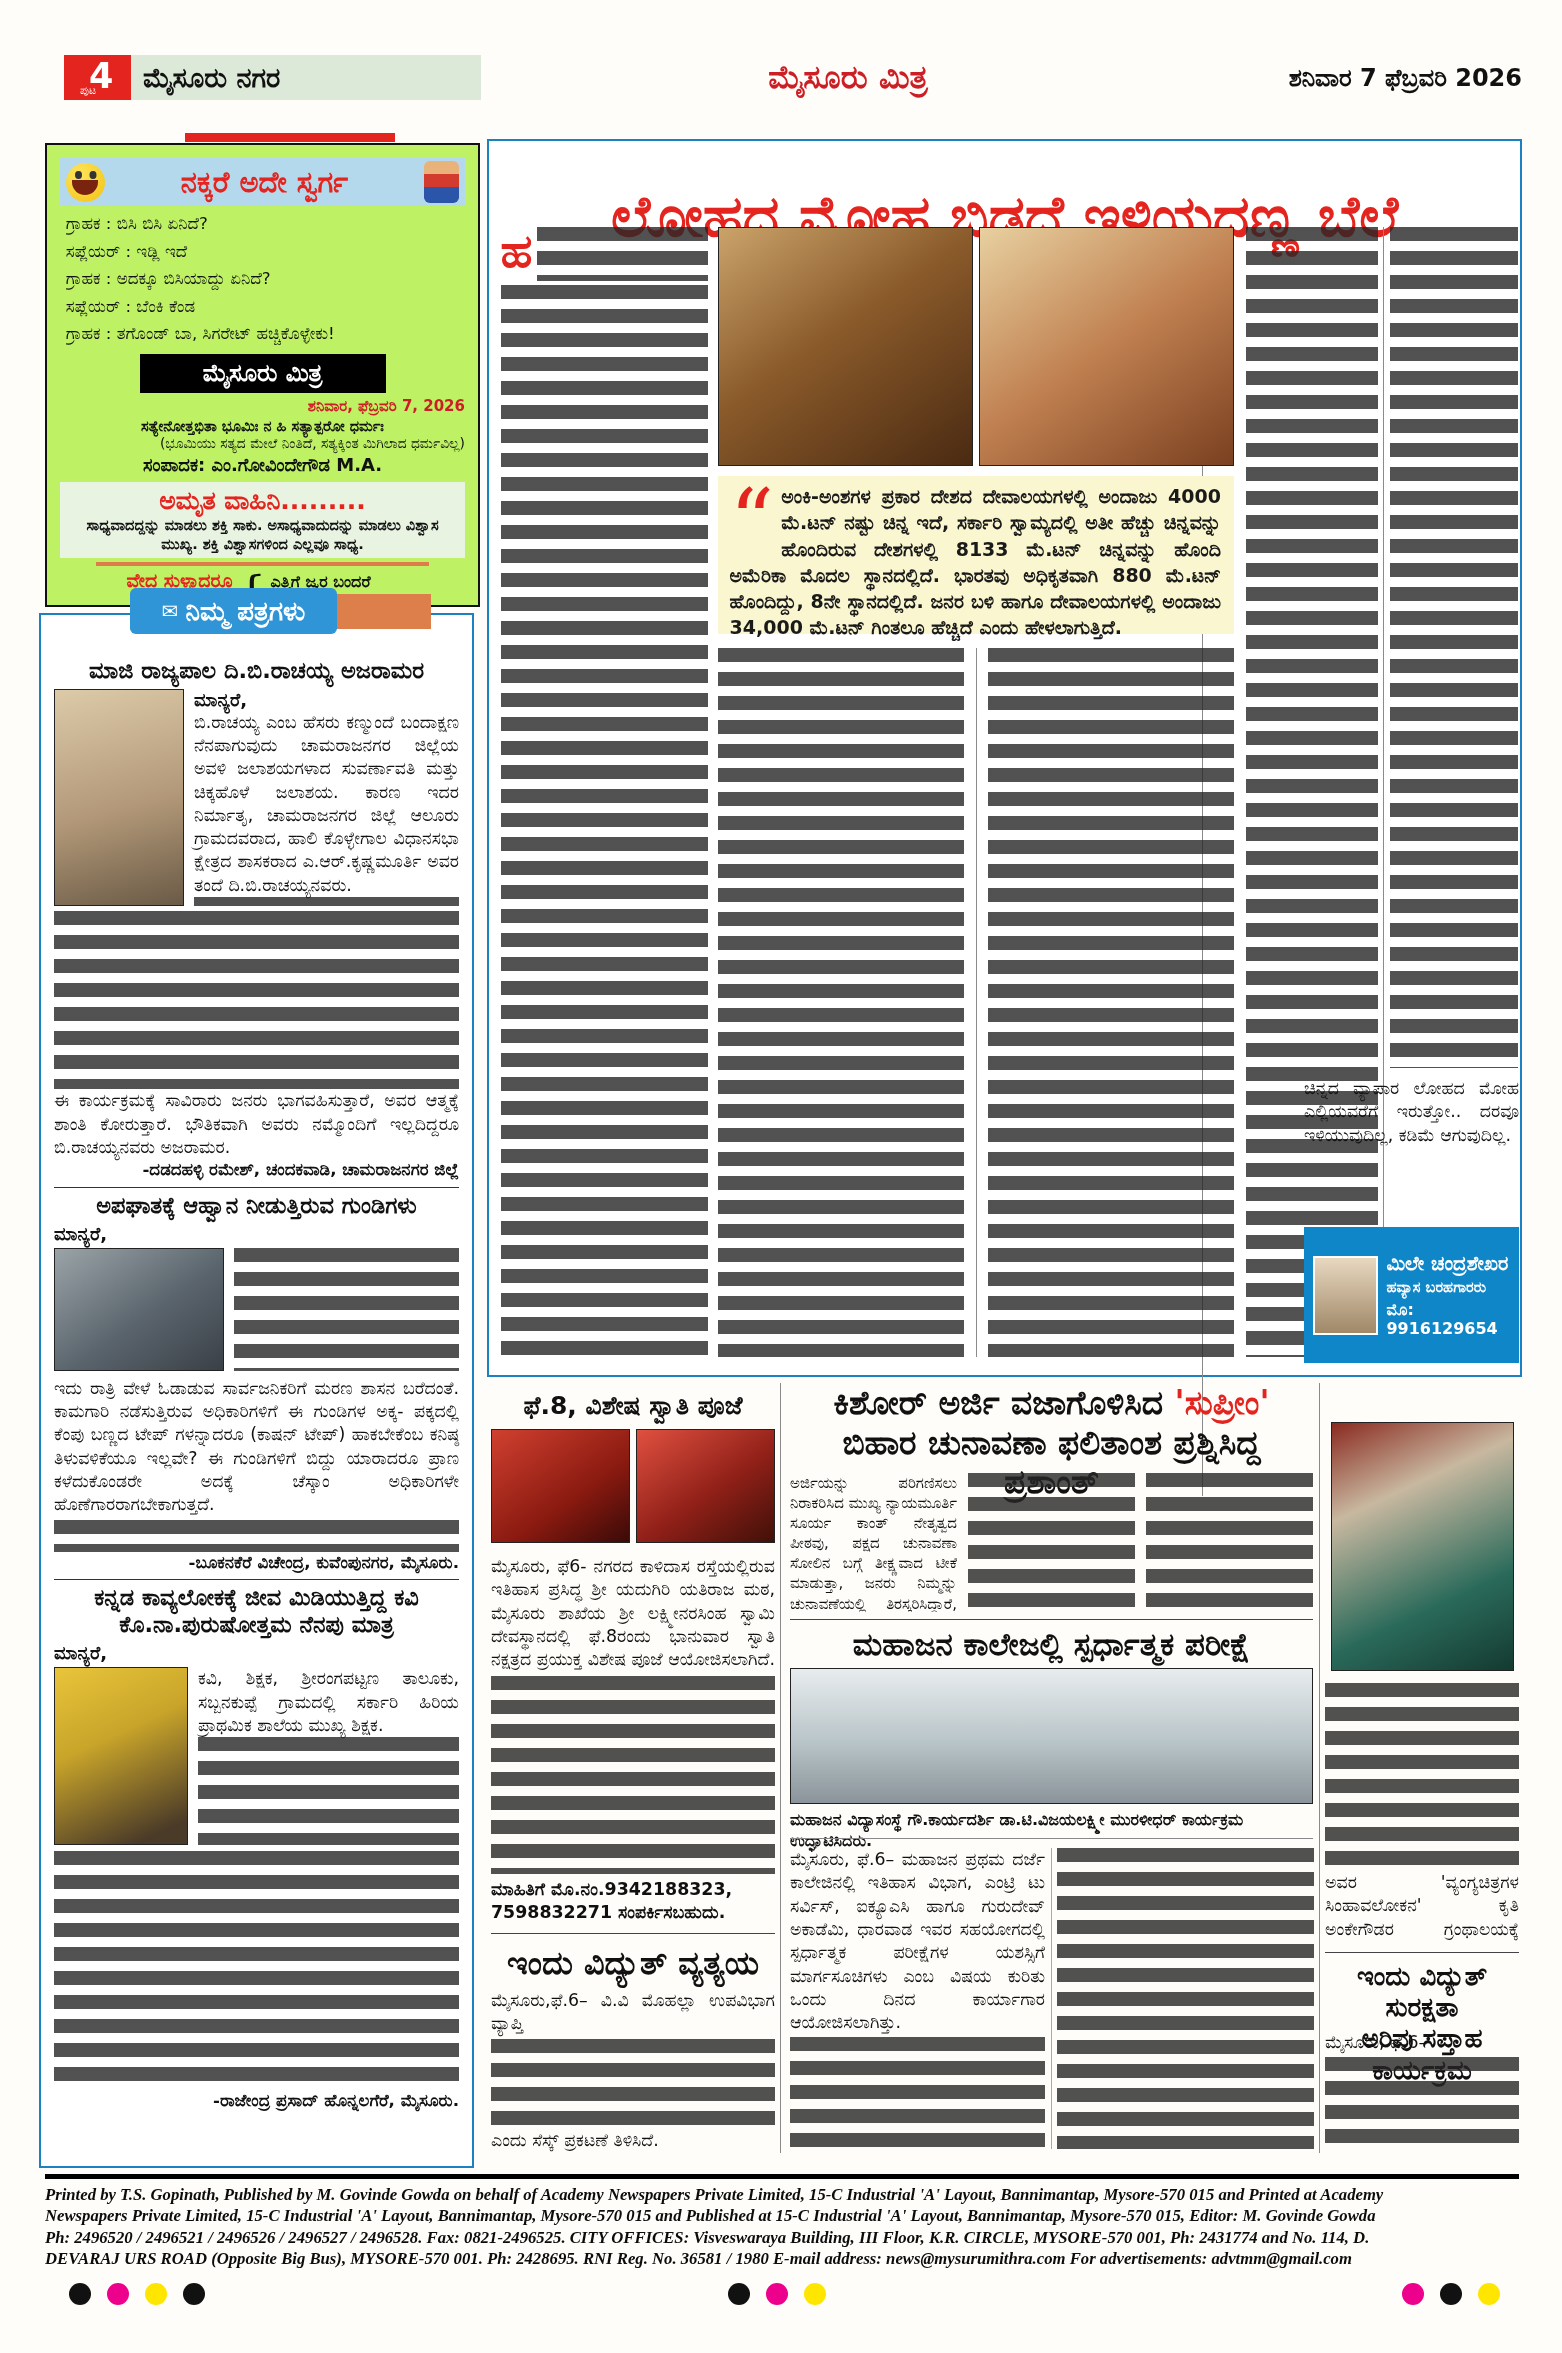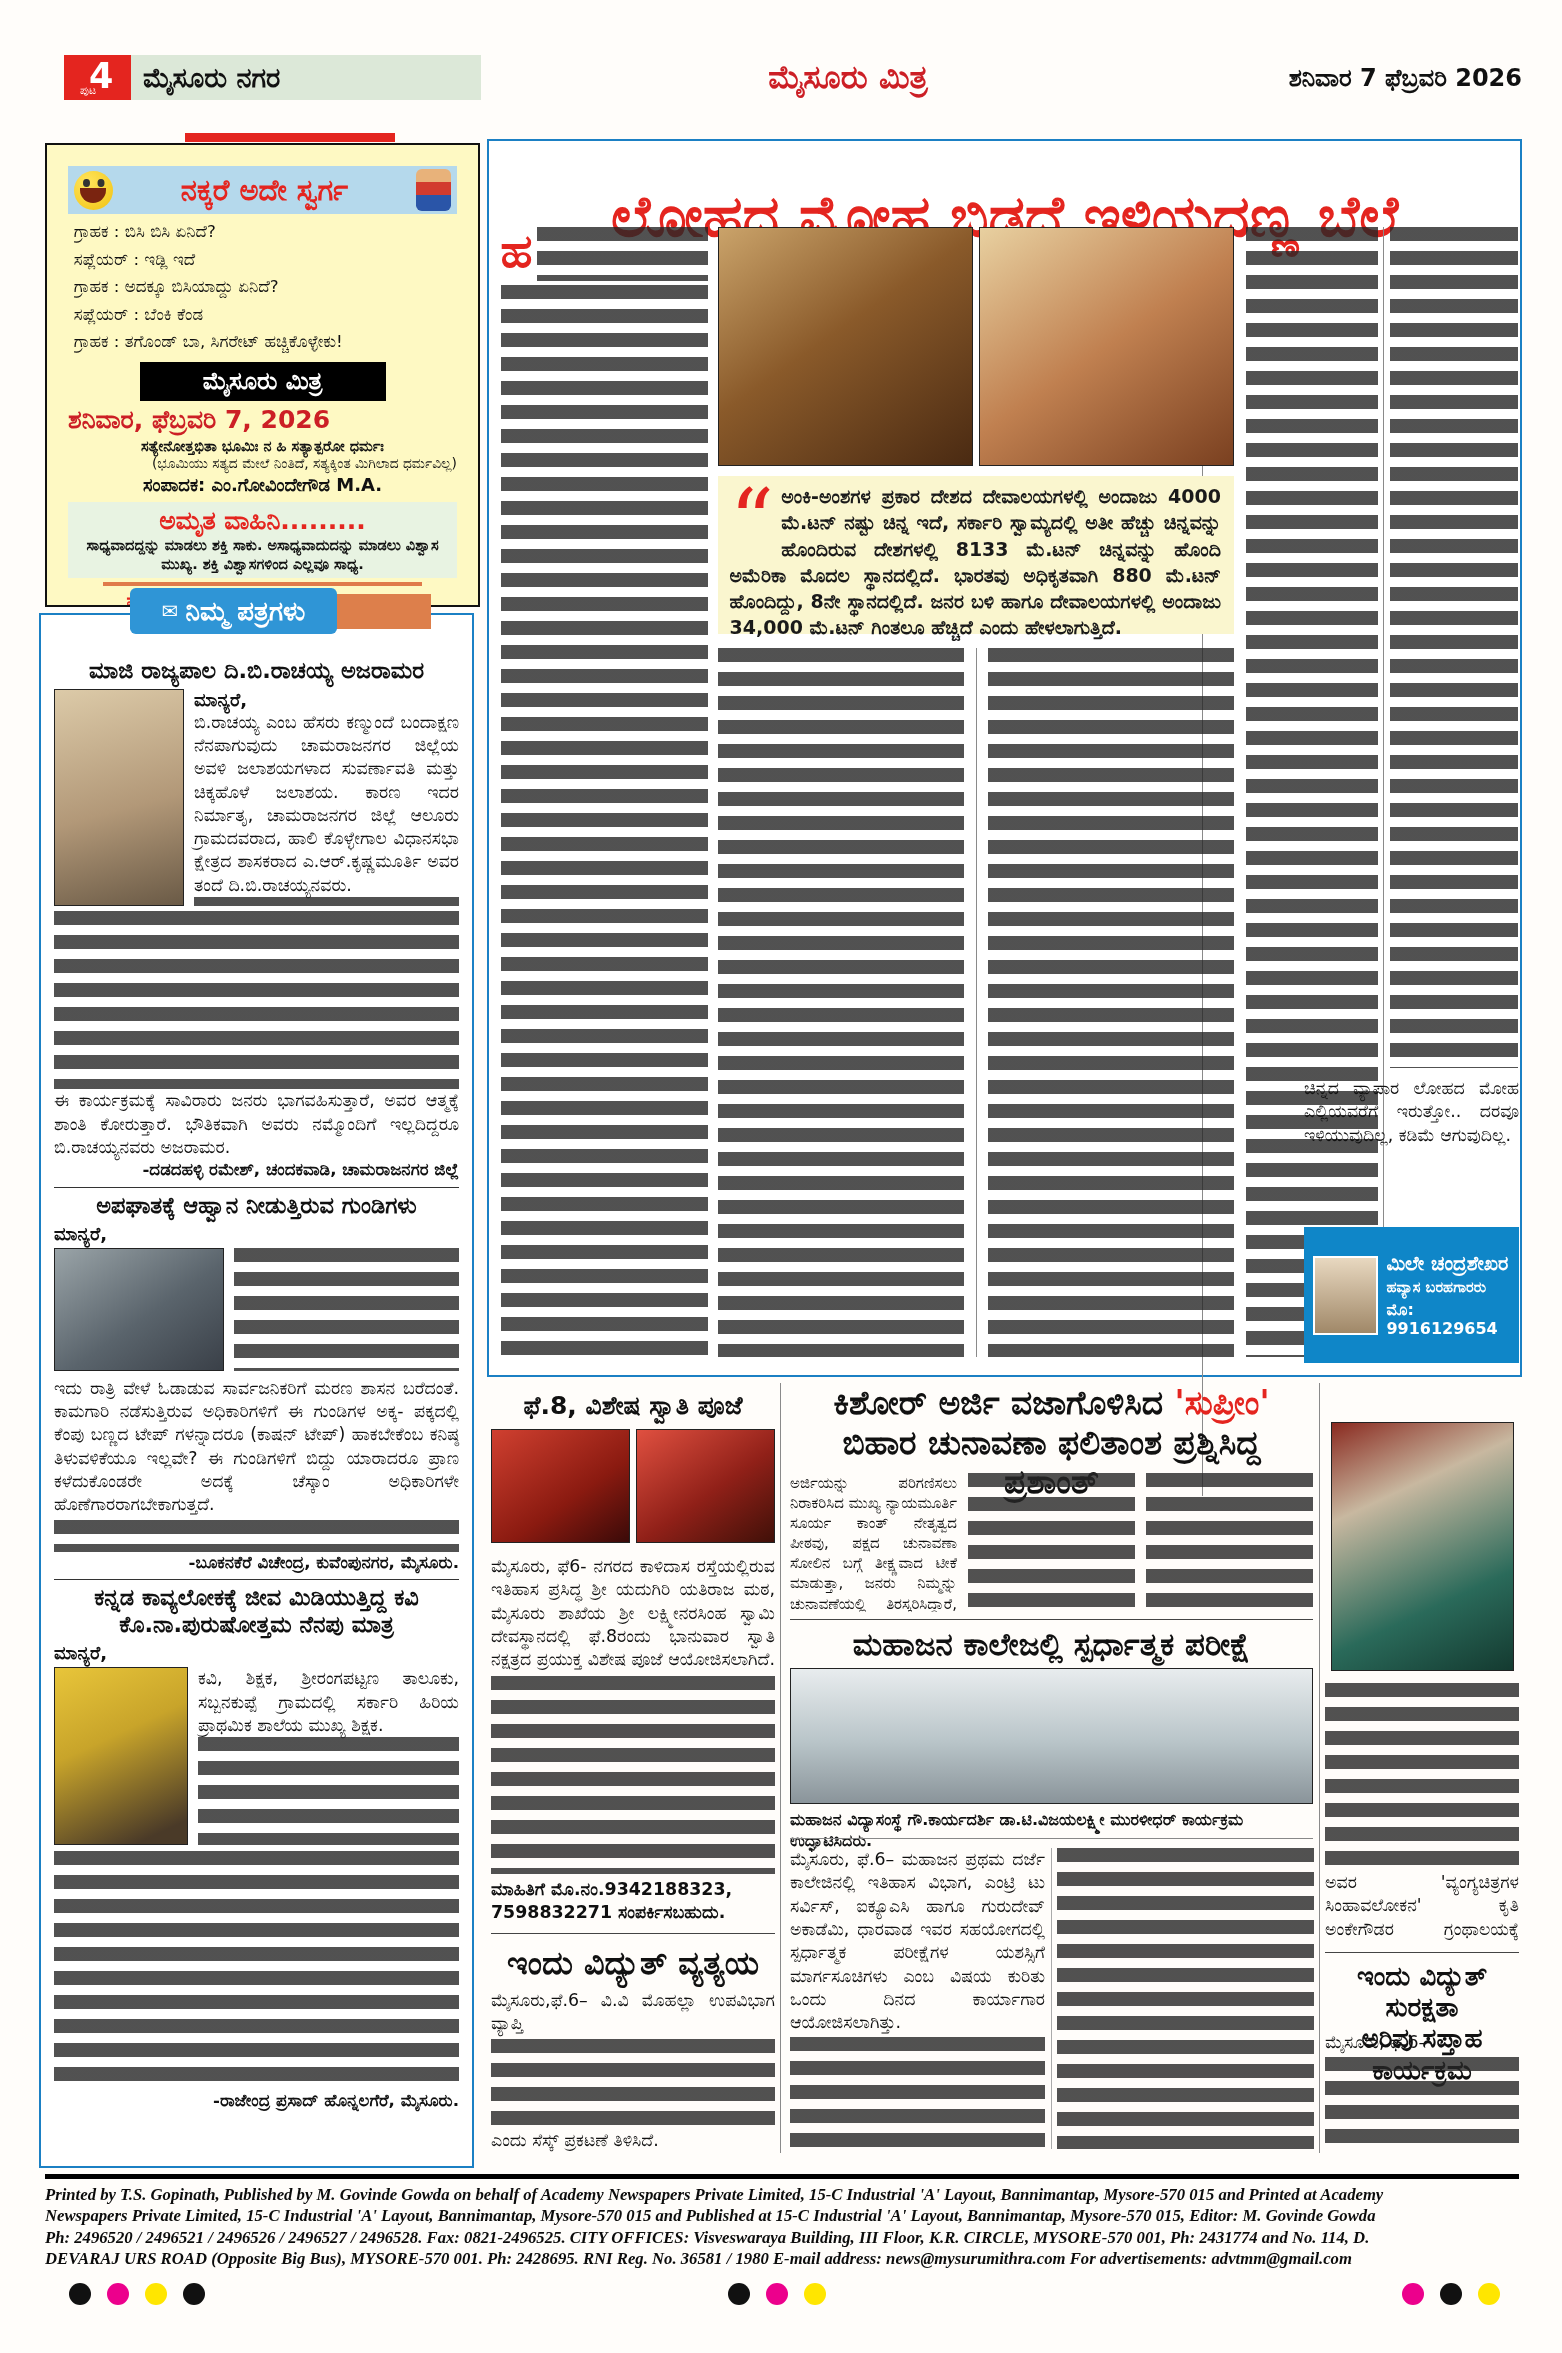--- a/index.html
+++ b/index.html
@@ -16,30 +16,30 @@
   .hrule{position:absolute;height:0.7px;background:#444;}
   .body-txt{font-size:17.4px;line-height:1.34;color:#101010;}
   .sig{font-size:16.7px;font-weight:bold;text-align:right;}
   .col{display:flex;flex-direction:column;box-sizing:border-box;}
   .col .grow{flex:1;}
   
   .hdr-green{background:var(--page_green,#dce8d8);}
   .hdr-red{background:var(--header_red,#e4251f);color:#fff;}
   .masthead{color:var(--masthead_red,#cc1f25);font-weight:bold;font-size:32px;}
   
-  .jokebox{border:2.9px solid #111;background:#fef9c3;box-sizing:border-box;padding:21px;}
+  .jokebox{border:2.9px solid #111;background:#bef264;box-sizing:border-box;padding:13px;}
   .jb-head{background:#b5d9ec;display:flex;align-items:center;gap:7.2px;padding:2.9px 5.8px;height:48px;box-sizing:border-box;}
   .jb-title{color:var(--headline_red,#e4251f);font-weight:bold;font-size:29px;flex:1;text-align:center;}
   .emoji{width:39px;height:39px;border-radius:50%;background:radial-gradient(circle at 35% 30%,#ffe55c,#f2c211);position:relative;flex:none;}
   .emoji:before{content:'';position:absolute;width:6.5px;height:8px;background:#333;border-radius:50%;left:9.4px;top:8px;box-shadow:14.5px 0 #333;}
   .emoji:after{content:'';position:absolute;left:6.5px;right:6.5px;top:17.4px;height:15px;background:#7a2410;border-radius:0 0 20px 20px;}
   .toon{width:35px;height:42px;border-radius:5.8px;background:linear-gradient(180deg,#e8b27a 30%,#d23b2e 30% 62%,#2a55a8 62%);flex:none;}
   .jb-line{font-size:16.7px;line-height:27.5px;font-weight:500;white-space:nowrap;overflow:hidden;}
   .jb-black{background:#000;color:#fff;font-weight:bold;font-size:24px;text-align:center;width:246px;margin:5.8px auto 4.3px;padding:5.8px 0;}
-  .jb-date{color:var(--masthead_red,#cc1f25);font-weight:bold;font-size:25px;text-align:left;}
+  .jb-date{color:var(--masthead_red,#cc1f25);font-weight:bold;font-size:15px;text-align:right;}
   .amrutha{background:#e8f3e2;margin-top:5.8px;padding:4.3px 5.8px;}
   .am-title{color:var(--headline_red,#e4251f);font-weight:bold;font-size:25px;text-align:center;}
   .am-text{font-size:14.5px;font-weight:bold;text-align:center;line-height:1.3;}
   .am-rule{height:4.3px;background:#e07b4a;width:82%;margin:4.3px auto 2.9px;}
   .veda{display:flex;align-items:center;justify-content:center;gap:4.3px;}
   .veda-red{color:var(--headline_red,#e4251f);font-weight:bold;font-size:19px;line-height:1.25;text-align:right;}
   .veda-brace{font-family:"DejaVu Serif",serif;font-size:46px;line-height:1;}
   .veda-blk{font-weight:bold;font-size:16px;line-height:1.35;}
   
   .letters-box{border:2.9px solid var(--border_blue,#1b80c4);box-sizing:border-box;padding:38px 13px 8.7px;background:#fff;}

